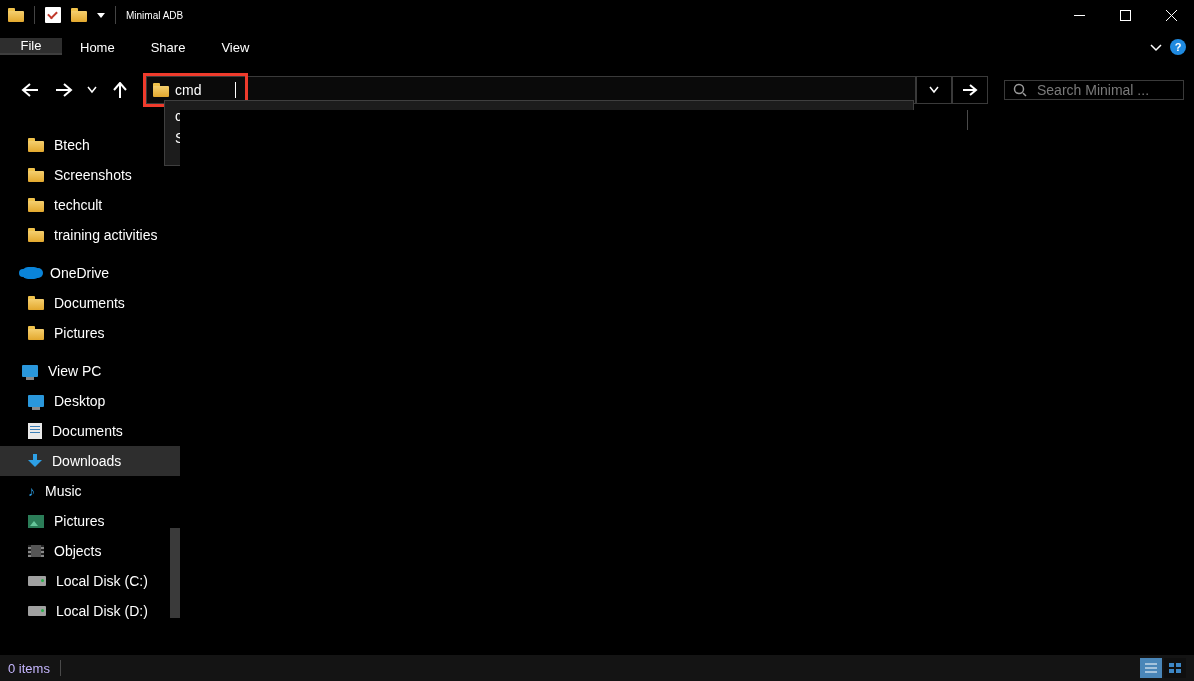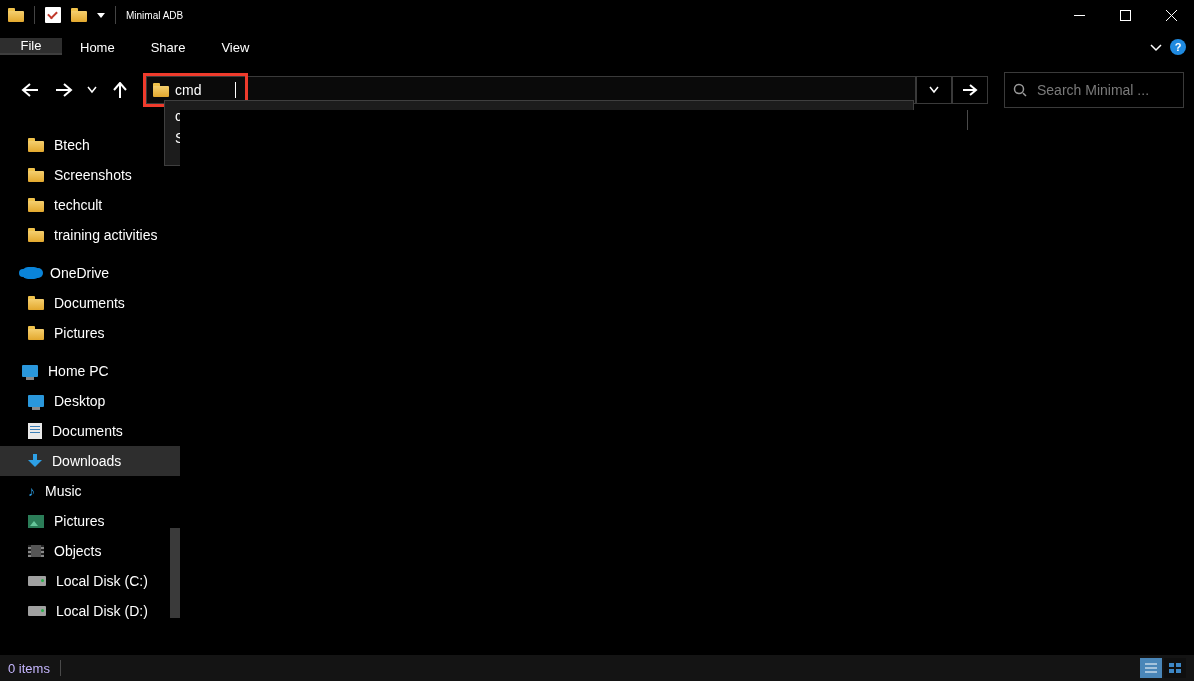--- a/index.html
+++ b/index.html
@@ -35,21 +35,21 @@
     
     .navrow { height:40px; margin-top:14px; display:flex; align-items:center; padding:0 10px 0 16px; gap:6px; position:relative; }
     .navbtn { width:28px; height:28px; display:flex; align-items:center; justify-content:center; }
     .addr-wrap { flex:1; display:flex; align-items:center; margin-left:6px; margin-right:10px; position:relative; }
     .addr-box { flex:1; height:28px; background:#0a0a0a; border:1px solid #3a3a3a; display:flex; align-items:center; padding-left:6px; position:relative; }
     .addr-highlight { width:105px; height:34px; border:3px solid #ef3b2c; position:absolute; left:-4px; top:-4px; pointer-events:none; }
     .addr-field { background:transparent; border:none; color:#fff; font-size:14px; outline:none; width:60px; }
     .text-cursor { width:1px; height:16px; background:#fff; }
     .addr-controls { display:flex; align-items:center; }
     .addr-ctl { width:36px; height:28px; border:1px solid #3a3a3a; display:flex; align-items:center; justify-content:center; background:#000; }
-    .searchbox { width:180px; height:36px; border:1px solid #3a3a3a; background:#000; display:flex; align-items:center; padding:0 8px; color:#7a7a7a; gap:10px; }
+    .searchbox { width:180px; height:20px; border:1px solid #3a3a3a; background:#000; display:flex; align-items:center; padding:0 8px; color:#7a7a7a; gap:10px; }
 
     
     .addr-dd { position:absolute; left:164px; top:100px; width:750px; height:66px; background:#1c1c1c; border:1px solid #3f3f3f; padding:4px 10px 0 10px; font-size:14px; line-height:22px; color:#fff; }
     .addr-dd .grip { position:absolute; right:3px; bottom:2px; }
     .grip span { display:block; width:2px; height:2px; background:#888; position:absolute; }
 
     
     .body { position:absolute; top:110px; bottom:30px; left:0; right:0; display:flex; }
 
     .sidebar { width:180px; padding-top:20px; position:relative; }
@@ -240,21 +240,21 @@
       <div class="tree-item sub">
         <span class="folder-icon"></span>
         <span>Pictures</span>
       </div>
     </div>
 
     <div class="tree-group" style="position:relative">
       <span class="tree-scroll"></span>
       <div class="tree-item">
         <span class="pc-icon"></span>
-        <span>Home PC</span>
+        <span>View PC</span>
       </div>
       <div class="tree-item sub">
         <span class="pc-icon" style="background:#2a97db"></span>
         <span>Desktop</span>
       </div>
       <div class="tree-item sub">
         <span class="doc-icon"></span>
         <span>Documents</span>
       </div>
       <div class="tree-item sub selected">

